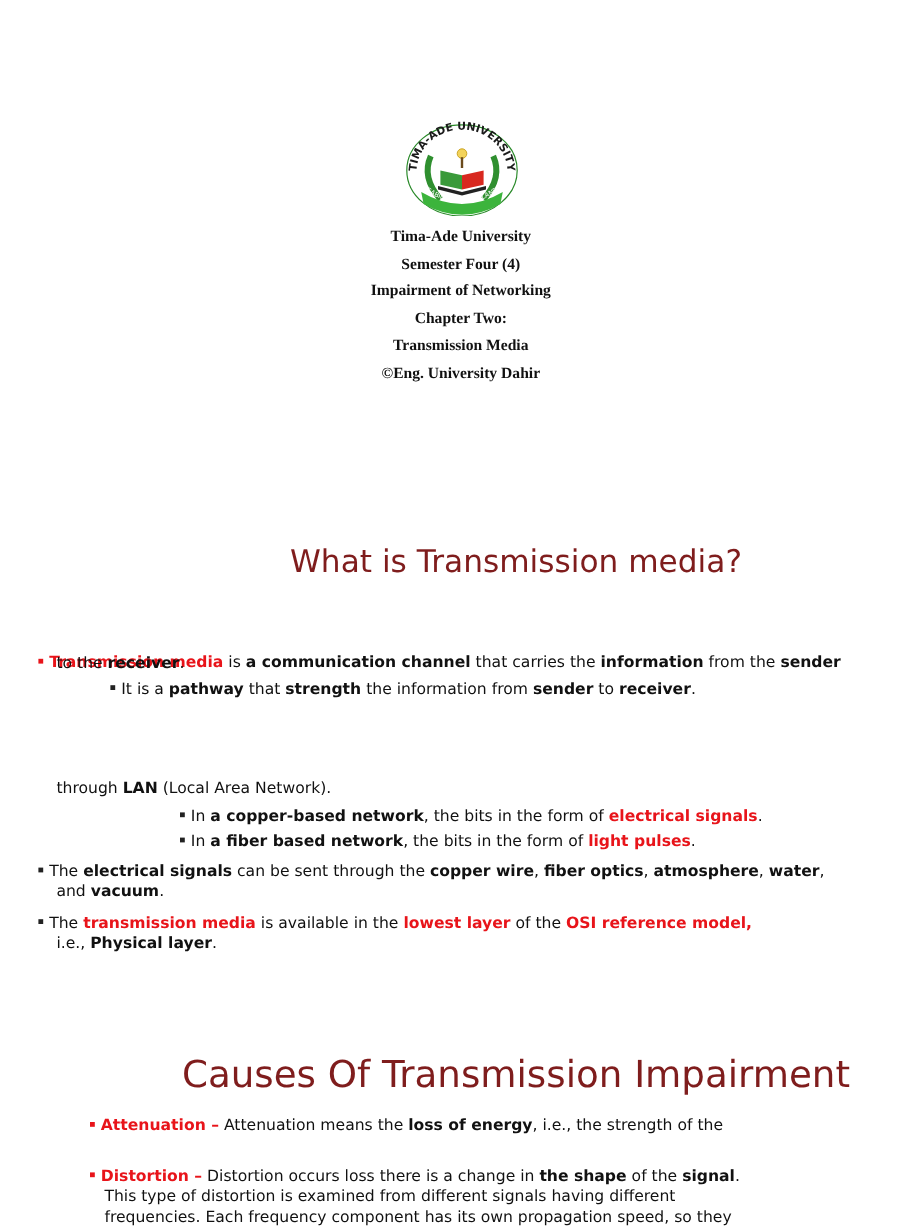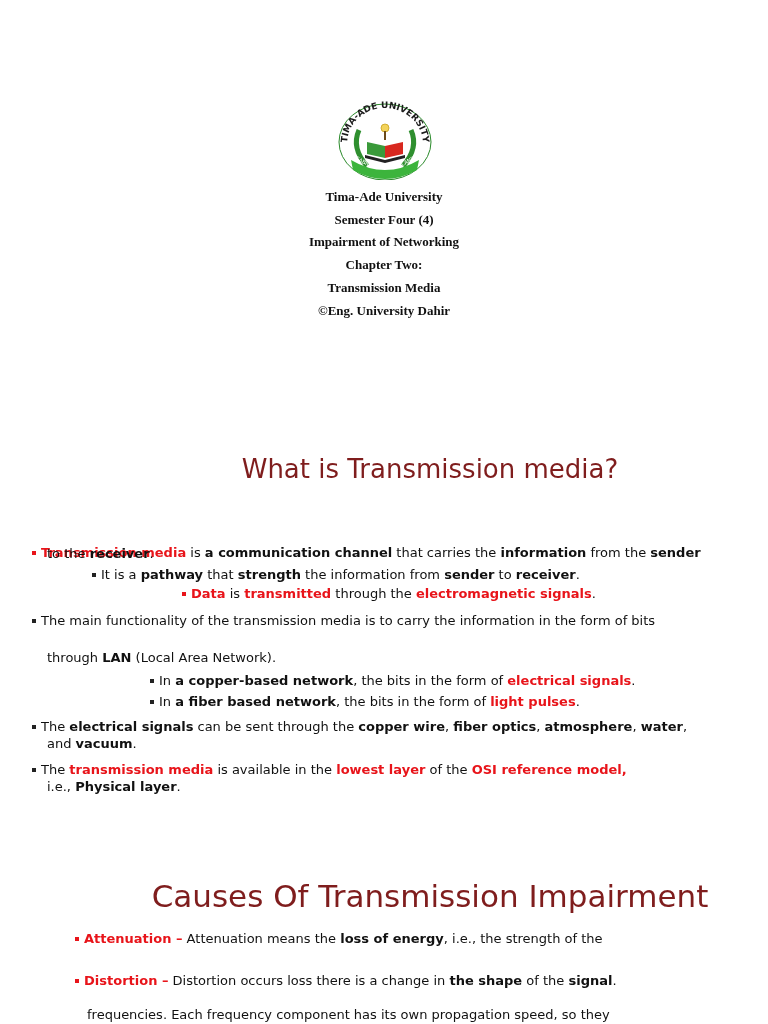--- a/index.html
+++ b/index.html
@@ -74,27 +74,21 @@
 
     <div class="para" style="left:32px;top:88px;margin-top:16px;">
       <span class="bullet red"></span><span class="r">Transmission media</span><span> is </span><span class="b">a communication channel</span><span> that carries the </span><span class="b">information</span><span> from the </span><span class="b">sender</span>
     </div>
     <div class="para" style="left:47px;top:105px;">
       <span>to the </span><span class="b">receiver</span><span>.</span>
     </div>
     <div class="para" style="left:92px;top:126px;">
       <span class="bullet"></span><span>It is a </span><span class="b">pathway</span><span> that </span><span class="b">strength</span><span> the information from </span><span class="b">sender</span><span> to </span><span class="b">receiver</span><span>.</span>
     </div>
-    <div class="para" style="left:182px;top:145px;">
-      <span class="bullet red"></span><span class="r">Data</span><span> is </span><span class="r">transmitted</span><span> through the </span><span class="r">electromagnetic signals</span><span>.</span>
-    </div>
 
-    <div class="para" style="left:32px;top:172px;">
-      <span class="bullet"></span><span>The main functionality of the transmission media is to carry the information in the form of bits</span>
-    </div>
     <div class="para" style="left:47px;top:189px;margin-top:20px;">
       <span>through </span><span class="b">LAN</span><span> (Local Area Network).</span>
     </div>
     <div class="para" style="left:150px;top:232px;">
       <span class="bullet"></span><span>In </span><span class="b">a copper-based network</span><span>, the bits in the form of </span><span class="r">electrical signals</span><span>.</span>
     </div>
     <div class="para" style="left:150px;top:253px;">
       <span class="bullet"></span><span>In </span><span class="b">a fiber based network</span><span>, the bits in the form of </span><span class="r">light pulses</span><span>.</span>
     </div>
 
@@ -116,15 +110,16 @@
 
 <div class="slide" id="slide-3">
   <div class="slide-heading">Causes Of Transmission Impairment</div>
   <div class="body" style="left:0;top:0;width:684px;height:164px;">
     <div class="para" style="left:75px;top:70px;">
       <span class="bullet red"></span><span class="r">Attenuation –</span><span> Attenuation means the </span><span class="b">loss of energy</span><span>, i.e., the strength of the</span>
     </div>
     <div class="para" style="left:75px;top:112px;">
       <span class="bullet red"></span><span class="r">Distortion –</span><span> Distortion occurs loss there is a change in </span><span class="b">the shape</span><span> of the </span><span class="b">signal</span><span>.</span>
     </div>
+    <div class="para" style="left:87px;top:129px;">This type of distortion is examined from different signals having different</div>
     <div class="para" style="left:87px;top:146px;">frequencies. Each frequency component has its own propagation speed, so they</div>
   </div>
 </div>
 
 </body></html>

